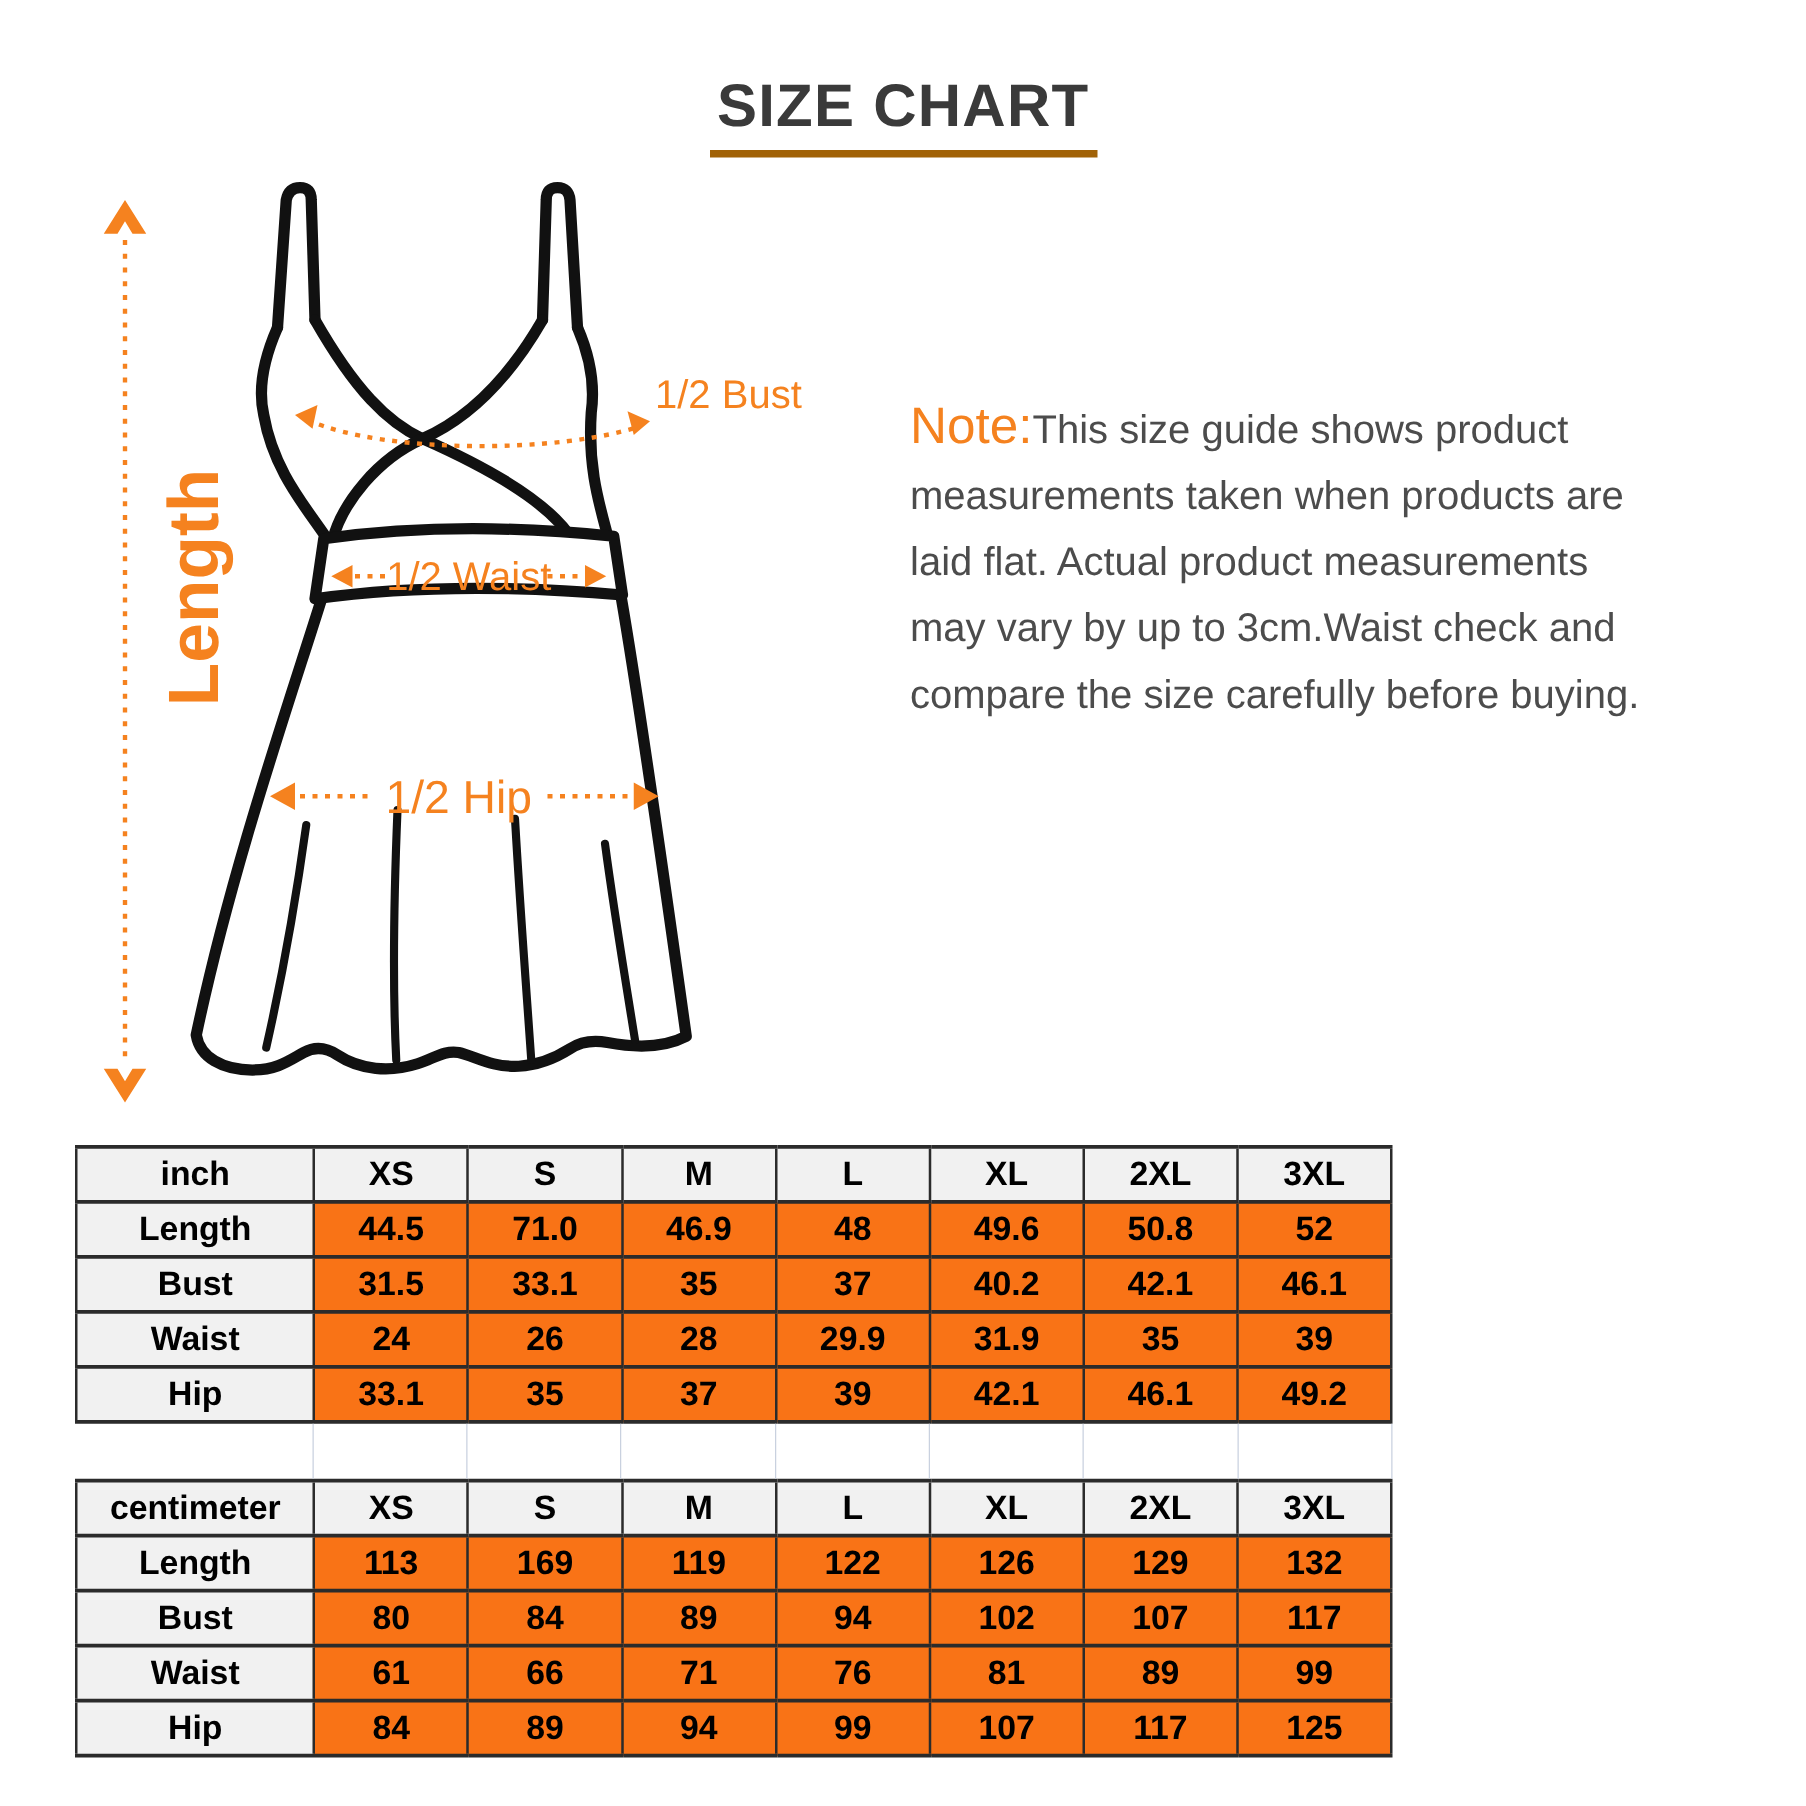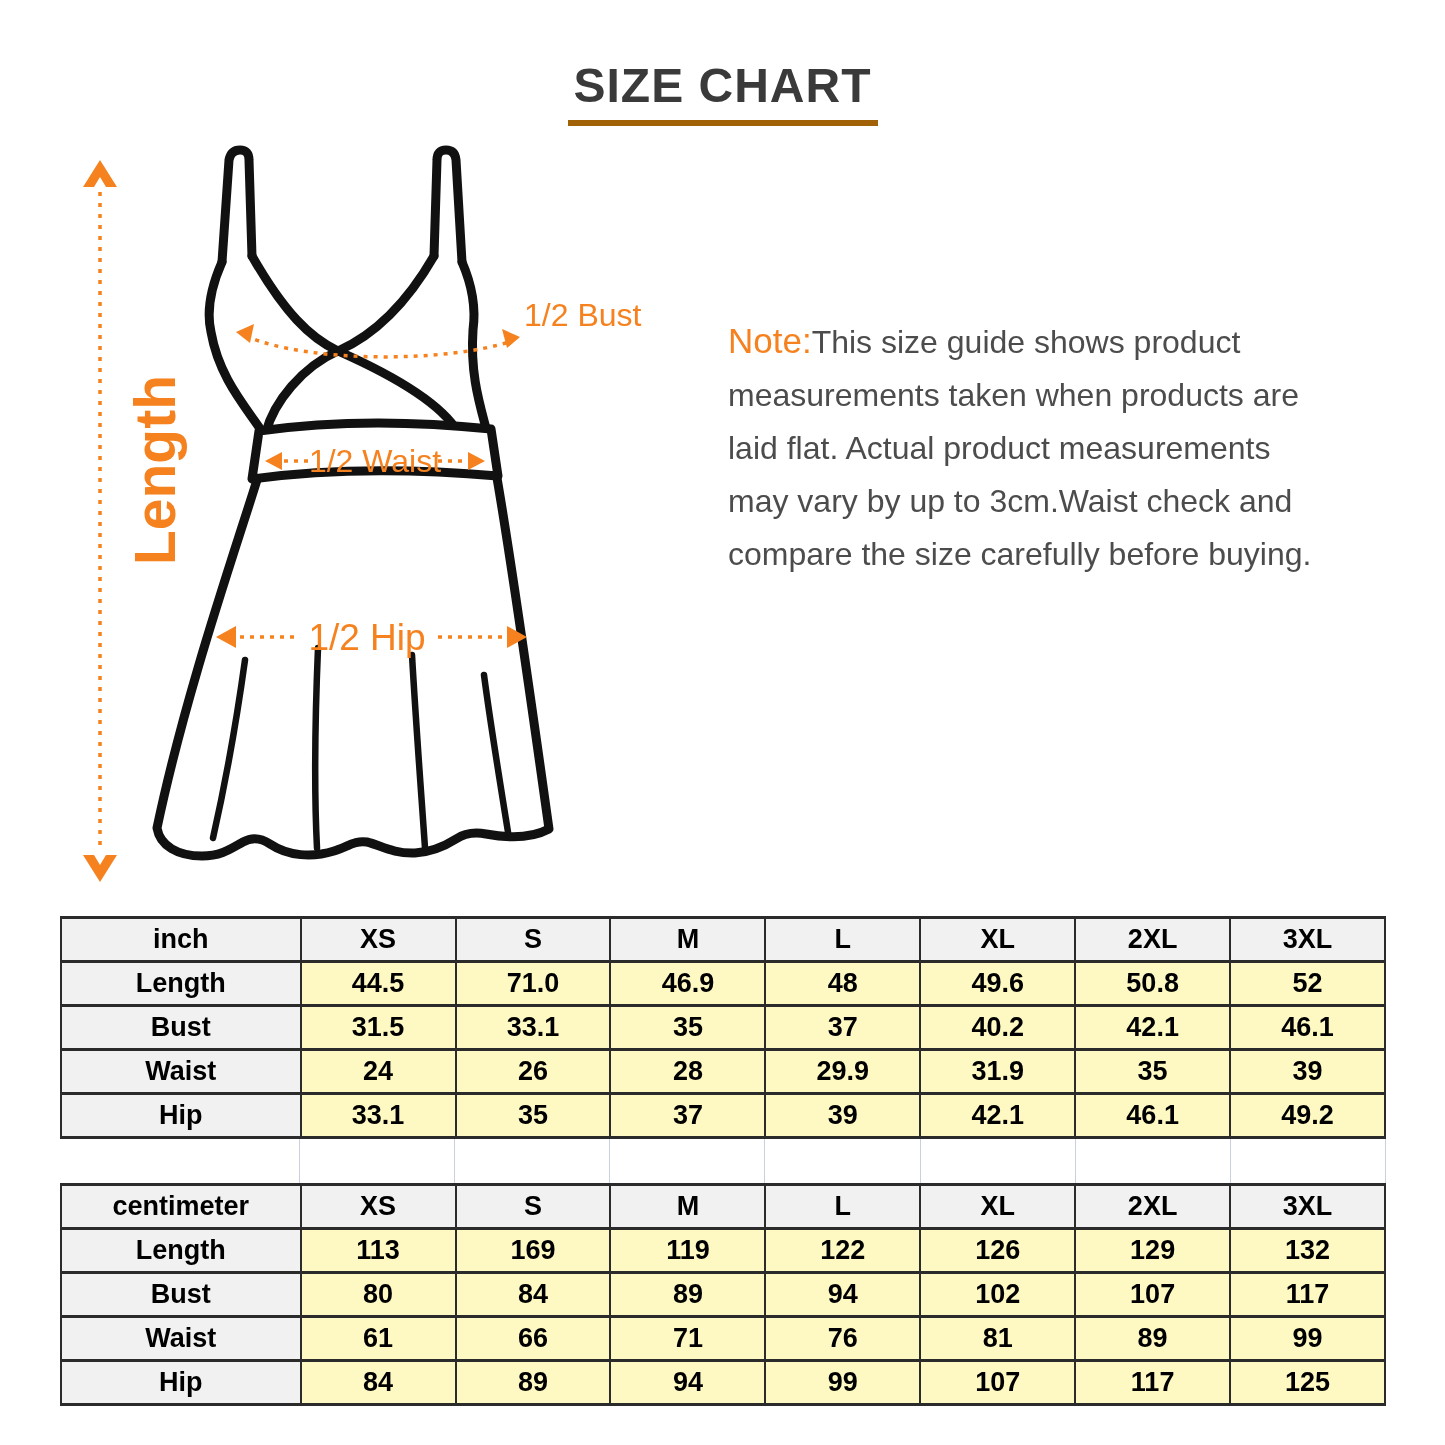--- a/index.html
+++ b/index.html
@@ -14,33 +14,33 @@
     letter-spacing:1px;border-bottom:6px solid #a16207;padding:0 6px 7px 6px;
     white-space:nowrap;
   }
   .dress{position:absolute;left:60px;top:140px;}
   .dress text{font-family:"Liberation Sans", sans-serif;}
   .note{
     position:absolute;left:728px;top:314px;width:700px;
     font-size:32px;color:#4c4c4c;line-height:53px;
   }
   .note-line{white-space:nowrap;}
-  .note-label{font-size:35px;color:var(--accent);}
-  .tables{position:absolute;left:60px;top:916px;width:1326px;}
+  .note-label{font-size:41px;color:var(--accent);}
+  .tables{position:absolute;left:60px;top:916px;width:1054px;}
   table{
     border-collapse:collapse;width:100%;table-layout:fixed;
     font-size:27px;font-weight:bold;color:#000;
   }
   th,td{
     height:41px;text-align:center;vertical-align:middle;padding:0;
     border-left:2px solid #2b2b2b;border-right:2px solid #2b2b2b;
     border-top:3px solid #2b2b2b;border-bottom:3px solid #2b2b2b;
   }
   th{background:#f1f1f1;}
-  td{background:#fef9c3;font-weight:bold;margin-top:46px;}
+  td{background:#f97316;font-weight:bold;margin-top:46px;}
   .table-gap{
     height:44px;display:grid;grid-template-columns:18.1% repeat(7,1fr);
   }
   .table-gap div{border-right:1px solid #c9d1df;}
 </style>
 </head>
 <body style="--accent: #F5821F; --ink: #111111;">
 
 <h1 class="title">SIZE CHART</h1>
 

